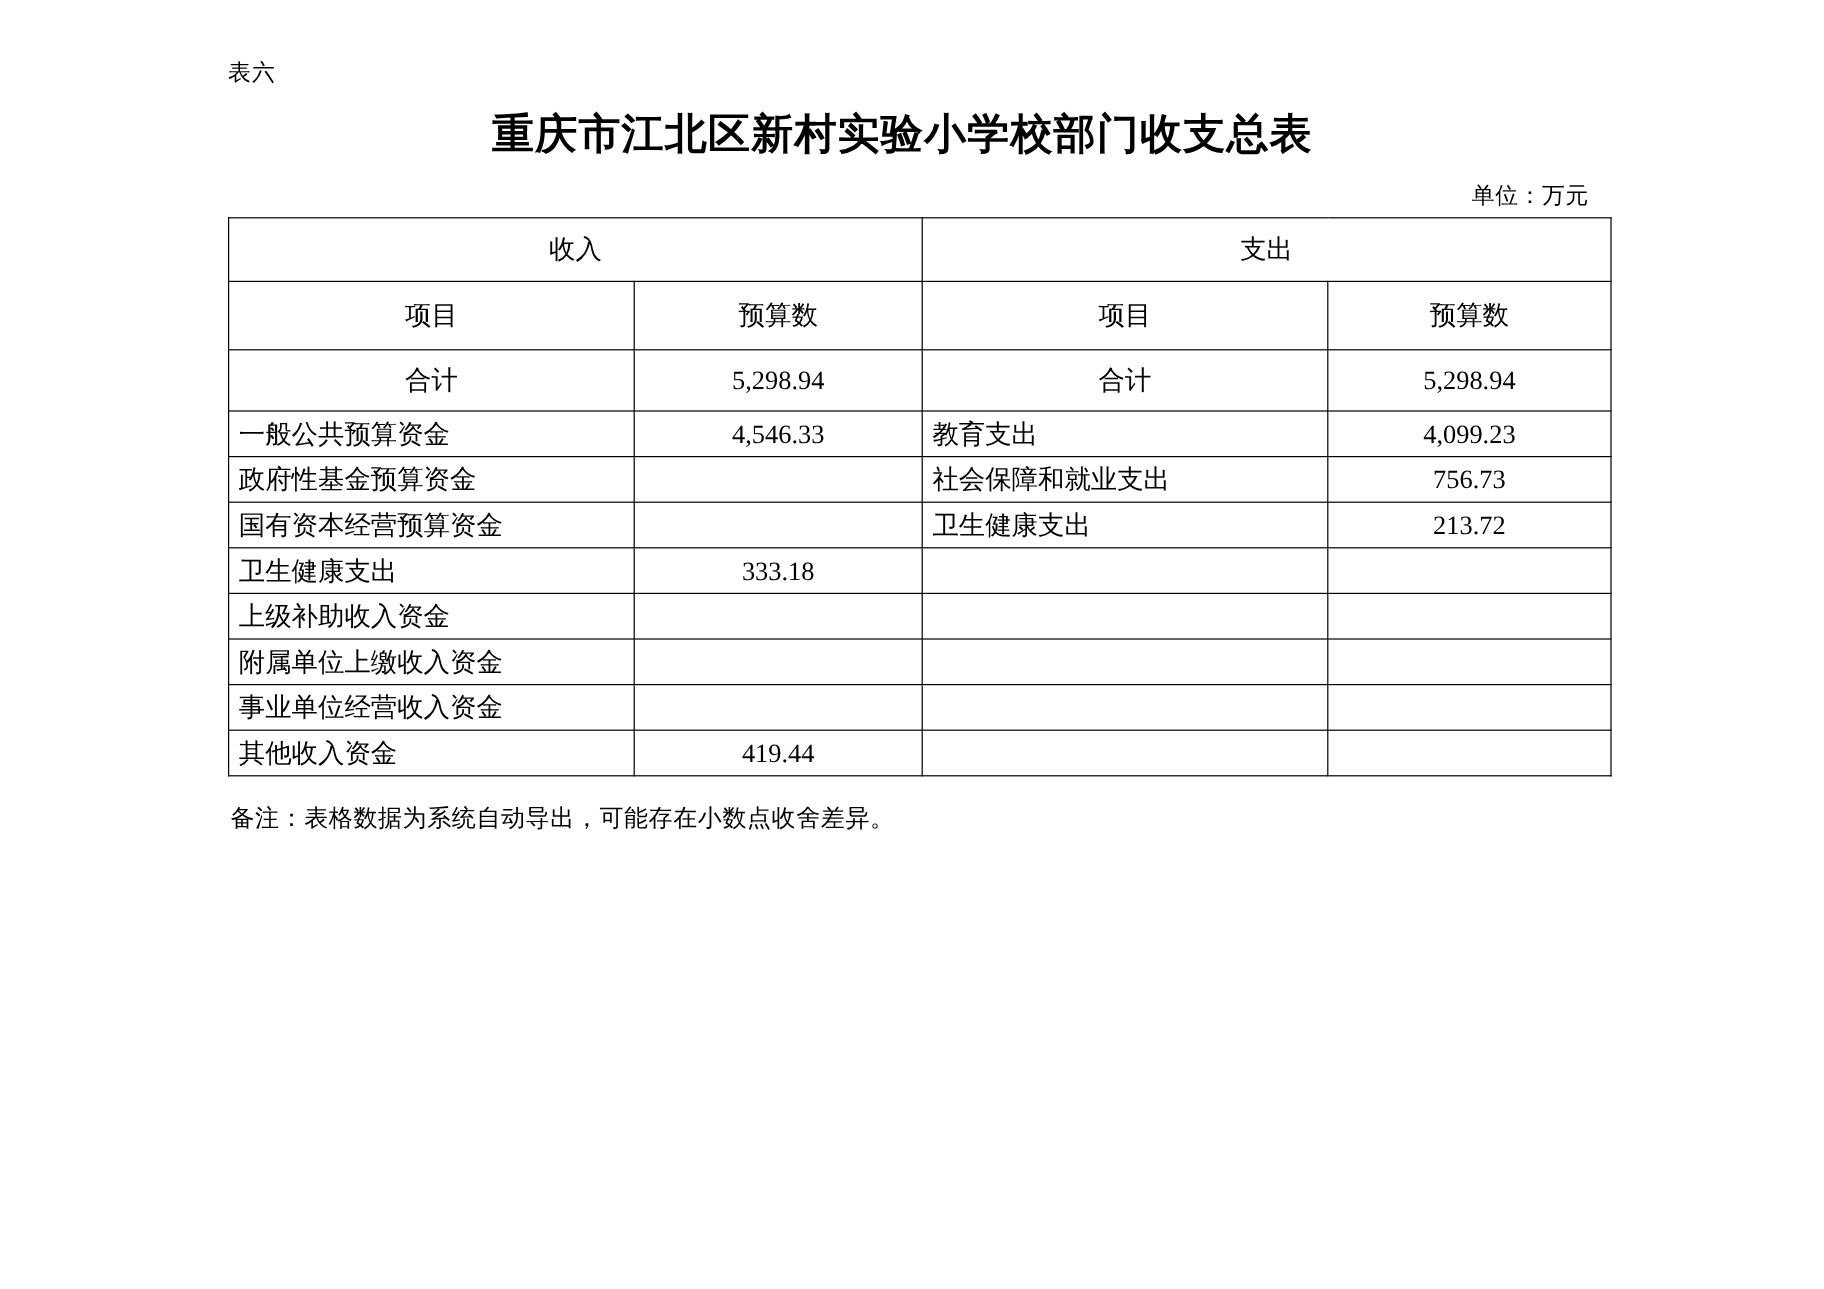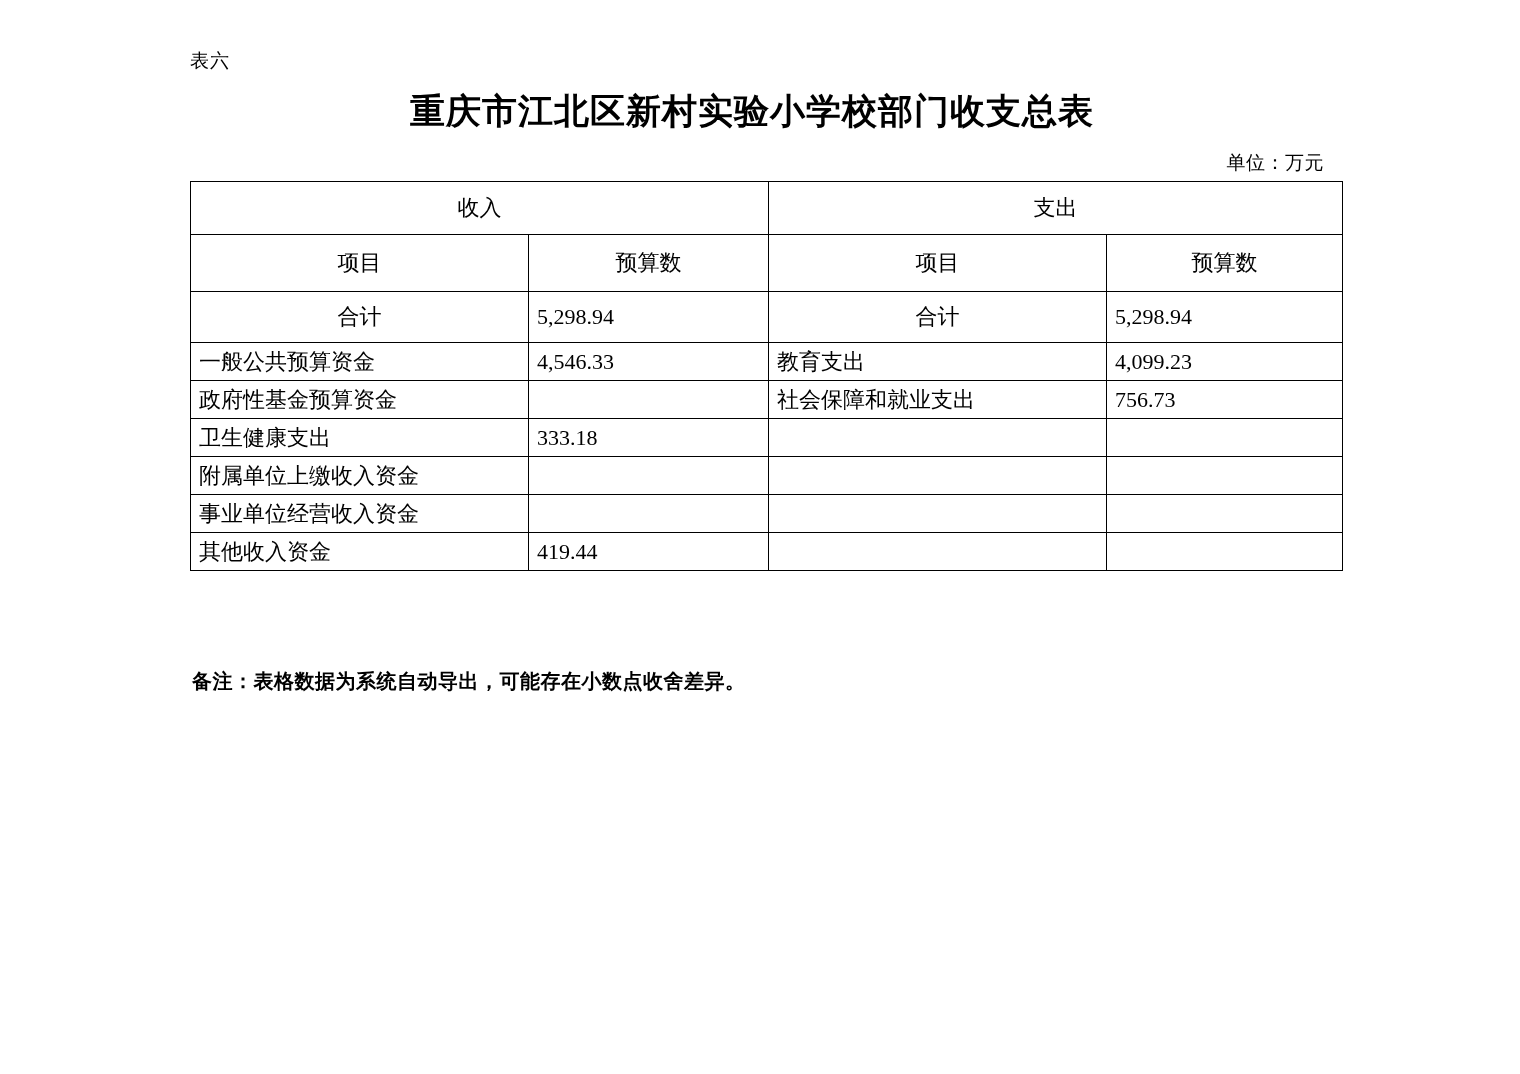--- a/index.html
+++ b/index.html
@@ -79,36 +79,35 @@
     font-size: 21px;
   }
   .total-row td {
     height: 50px !important;
   }
   .total-label {
     text-align: center;
     font-size: 21px;
   }
   .num {
-    text-align: left;
+    text-align: center;
     font-size: 20px;
     padding-right: 10px;
   }
   .label {
     text-align: left;
     font-size: 19px;
     padding-left: 8px;
   }
   .remark {
     position: absolute;
     left: 192px;
     top: 668px;
     font-size: 20px;
     letter-spacing: 0.5px;
-    font-weight: bold;
   }
 </style>
 </head>
 <body>
 
 <div class="page">
 
   <div class="sheet-tag">表六</div>
 
   <div class="doc-title">重庆市江北区新村实验小学校部门收支总表</div>
@@ -146,22 +145,34 @@
         <td class="label">教育支出</td>
         <td class="num">4,099.23</td>
       </tr>
       <tr>
         <td class="label">政府性基金预算资金</td>
         <td class="num"></td>
         <td class="label">社会保障和就业支出</td>
         <td class="num">756.73</td>
       </tr>
       <tr>
+        <td class="label">国有资本经营预算资金</td>
+        <td class="num"></td>
+        <td class="label">卫生健康支出</td>
+        <td class="num">213.72</td>
+      </tr>
+      <tr>
         <td class="label">卫生健康支出</td>
         <td class="num">333.18</td>
+        <td class="label"></td>
+        <td class="num"></td>
+      </tr>
+      <tr>
+        <td class="label">上级补助收入资金</td>
+        <td class="num"></td>
         <td class="label"></td>
         <td class="num"></td>
       </tr>
       <tr>
         <td class="label">附属单位上缴收入资金</td>
         <td class="num"></td>
         <td class="label"></td>
         <td class="num"></td>
       </tr>
       <tr>

